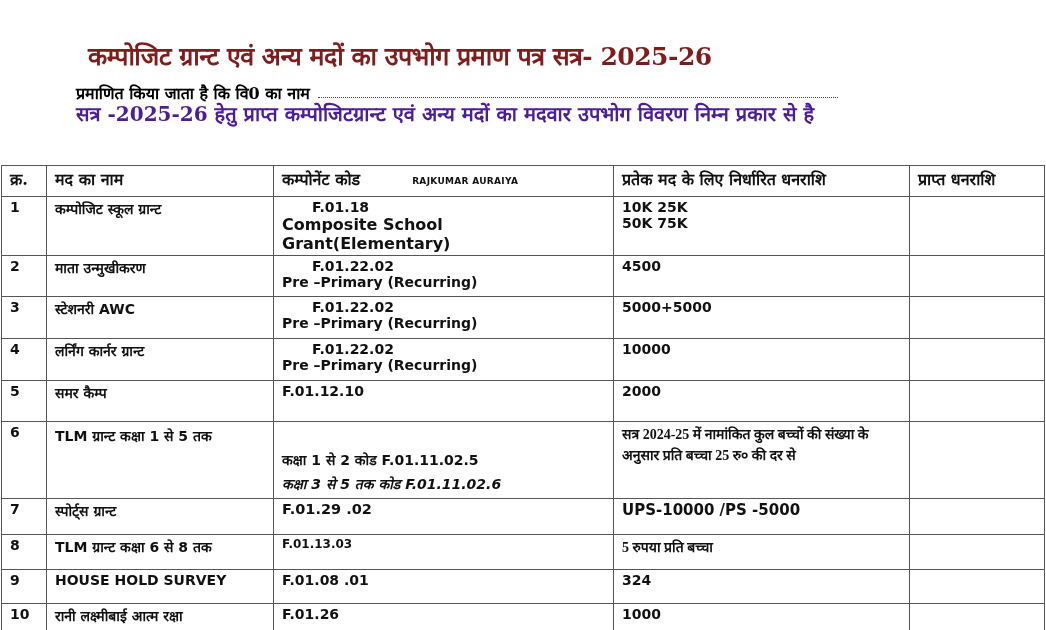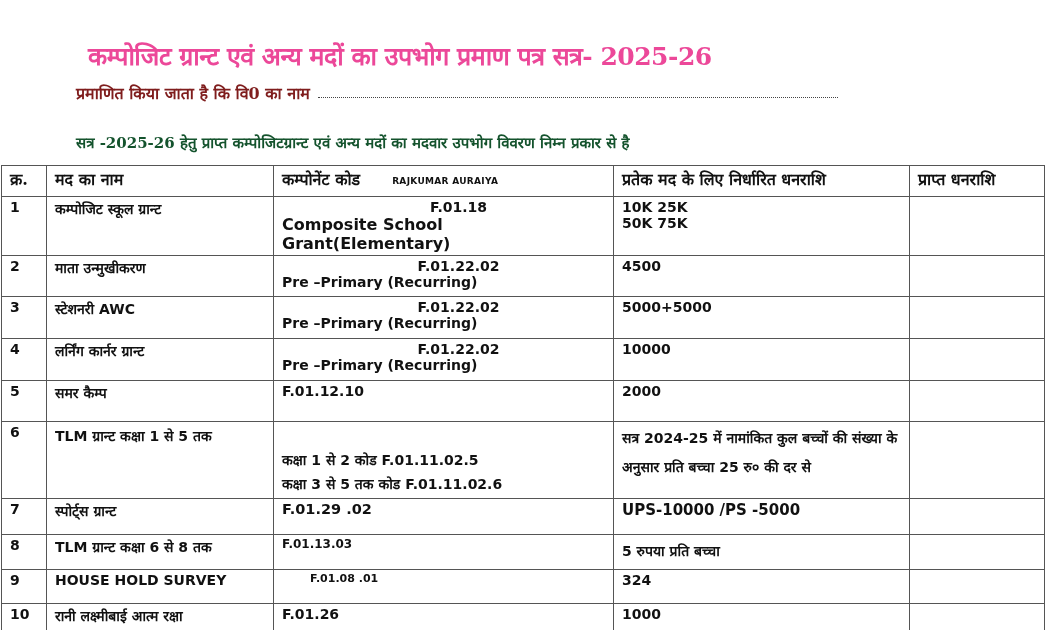--- a/index.html
+++ b/index.html
@@ -1,35 +1,35 @@
 <!DOCTYPE html>
 <html><head>
 <meta charset="utf-8">
 <style>
   html, body { margin: 0; padding: 0; background: #ffffff; }
   body { width: 1046px; height: 630px; position: relative; overflow: hidden; color: #111; font-family: "DejaVu Sans", sans-serif; }
-  .title { position: absolute; left: 88px; top: 38px; font-family: "DejaVu Serif", serif; font-weight: bold; font-size: 25px; letter-spacing: -0.5px; white-space: nowrap; color: #ec4899; }
-  .line2 { position: absolute; left: 76px; top: 82px; font-family: "DejaVu Serif", serif; font-weight: bold; font-size: 16px; white-space: nowrap; color: #7f1d1d; }
+  .title { position: absolute; left: 88px; top: 38px; font-family: "DejaVu Serif", serif; font-weight: bold; font-size: 25px; letter-spacing: -0.5px; white-space: nowrap; color: #7f1d1d; }
+  .line2 { position: absolute; left: 76px; top: 82px; font-family: "DejaVu Serif", serif; font-weight: bold; font-size: 16px; white-space: nowrap; color: #000000; }
   .line2 .dots { display: inline-block; width: 520px; border-bottom: 1px dotted #444; margin-left: 8px; vertical-align: middle; height: 6px; }
-  .line3 { position: absolute; left: 76px; top: 132px; font-family: "DejaVu Serif", serif; font-weight: bold; font-size: 15px; white-space: nowrap; color: #14532d; }
+  .line3 { position: absolute; left: 76px; top: 100px; font-family: "DejaVu Serif", serif; font-weight: bold; font-size: 20px; white-space: nowrap; color: #4c1d95; }
   table.grid { position: absolute; left: 1px; top: 165px; border-collapse: collapse; table-layout: fixed; }
   table.grid td, table.grid th { border: 1.5px solid #555; vertical-align: top; padding: 2px 8px; font-size: 14px; font-weight: bold; text-align: left; }
   table.grid th { font-family: "DejaVu Serif", serif; font-size: 16px; height: 26px; }
   .c1 { width: 28px; }
   .c2 { width: 210px; }
   .c3 { width: 323px; }
   .c4 { width: 279px; }
   .c5 { width: 118px; }
   .sn { font-size: 15px; }
   .amt { font-size: 16px; }
-  .small { font-size: 12.5px; line-height: 29px; }
+  .small { font-size: 12.5px; line-height: 21px; font-family: Liberation Serif, serif; }
   .code { font-size: 12.5px; }
-  .code .indent { padding-left: 30px; display: block; text-align: center; }
+  .code .indent { padding-left: 30px; display: block; }
   .center { text-align: left; margin-top: 17px; }
-  .author { font-family: "DejaVu Sans", sans-serif; font-size: 9px; font-weight: bold; margin-left: 32px; letter-spacing: 0.3px; vertical-align: middle; }
+  .author { font-family: "DejaVu Sans", sans-serif; font-size: 9px; font-weight: bold; margin-left: 52px; letter-spacing: 0.3px; vertical-align: middle; }
   .twoline span { display: block; }
   .mline { line-height: 25px; }
 </style>
 </head>
 <body>
 
 <div class="title">कम्पोजिट ग्रान्ट एवं अन्य मदों का उपभोग प्रमाण पत्र सत्र- 2025-26</div>
 <div class="line2">
   <span>प्रमाणित किया जाता है कि वि0 का नाम</span><span class="dots"></span>
 </div>
@@ -104,21 +104,21 @@
         <td class="twoline amt">
           <span>2000</span>
         </td>
         <td></td>
       </tr>
       <tr style="height: 75px;">
         <td class="sn">6</td>
         <td class="mline">TLM ग्रान्ट कक्षा 1 से 5 तक</td>
         <td class="code twoline">
           <span style="line-height: 24px; margin-top: 24px;">कक्षा 1 से 2 कोड F.01.11.02.5</span>
-          <span style="line-height: 24px;">कक्षा 3 से 5 तक   कोड F.01.11.02.6</span>
+          <span style="line-height: 24px; font-style: italic;">कक्षा 3 से 5 तक   कोड F.01.11.02.6</span>
         </td>
         <td class="twoline small">
           <span>सत्र 2024-25 में नामांकित कुल बच्चों की संख्या के अनुसार  प्रति बच्चा 25 रु० की दर से</span>
         </td>
         <td></td>
       </tr>
       <tr style="height: 36px;">
         <td class="sn">7</td>
         <td>स्पोर्ट्स ग्रान्ट</td>
         <td class="code twoline">
@@ -137,21 +137,21 @@
         </td>
         <td class="twoline small">
           <span>5 रुपया प्रति बच्चा</span>
         </td>
         <td></td>
       </tr>
       <tr style="height: 34px;">
         <td class="sn">9</td>
         <td>HOUSE HOLD SURVEY</td>
         <td class="code twoline">
-          <span style="font-size: 11px; margin-left: 28px;">F.01.08 .01</span>
+          <span style="font-size: 14px;">F.01.08 .01</span>
         </td>
         <td class="twoline amt">
           <span>324</span>
         </td>
         <td></td>
       </tr>
       <tr style="height: 48px;">
         <td class="sn">10</td>
         <td>रानी लक्ष्मीबाई आत्म रक्षा</td>
         <td class="code twoline">

